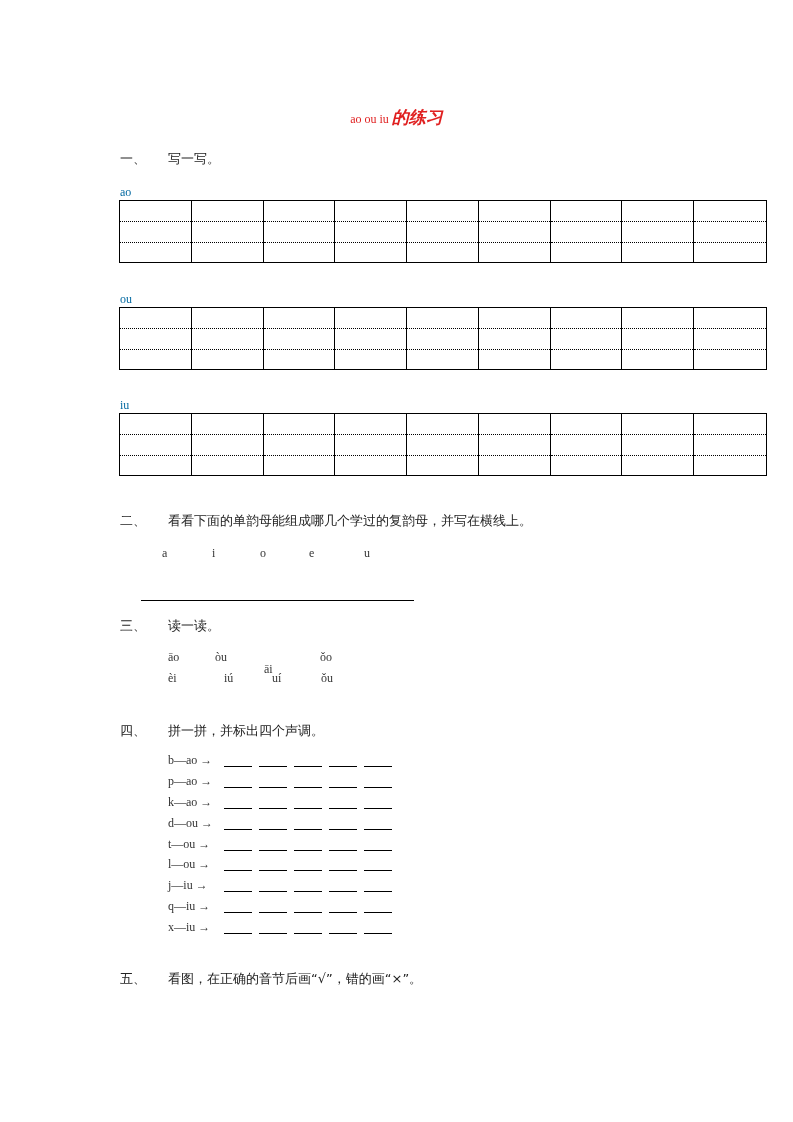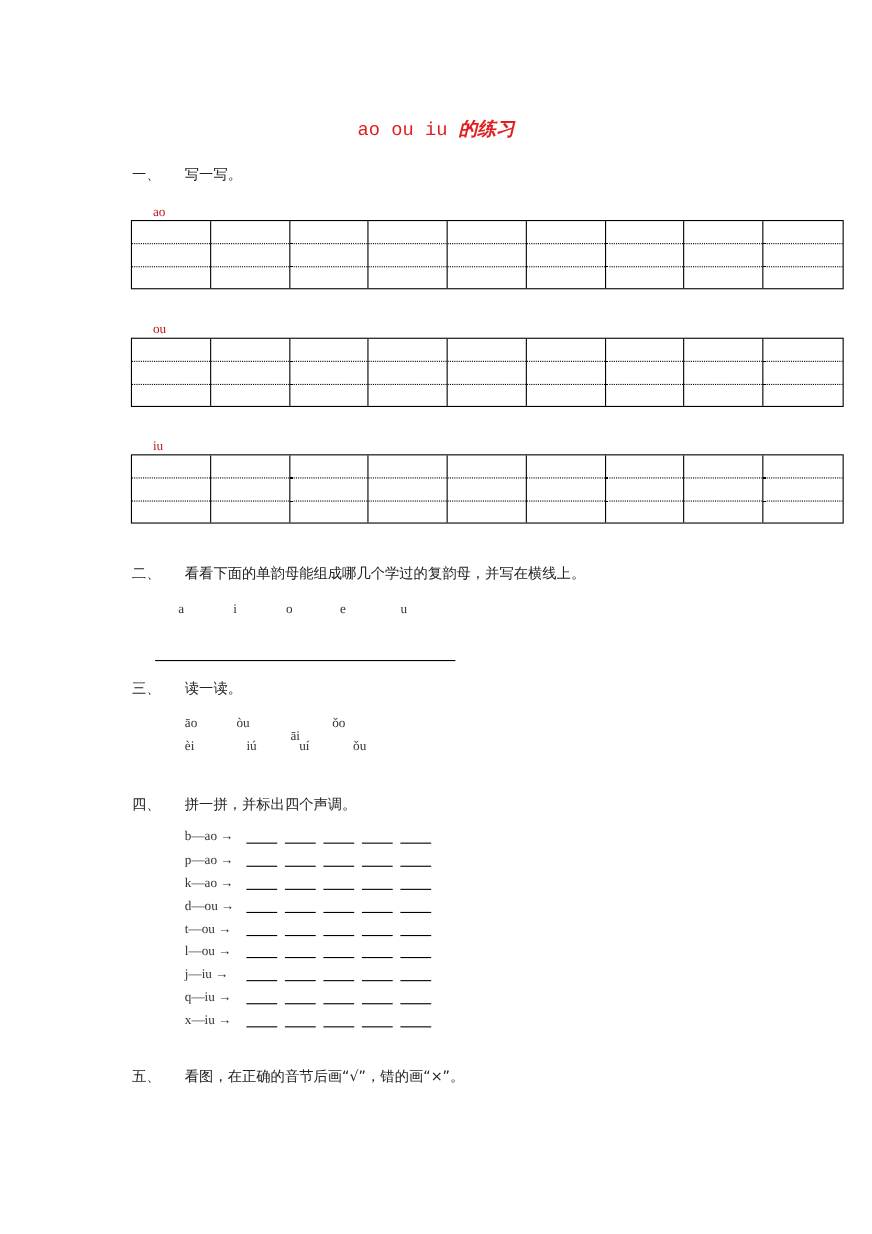--- a/index.html
+++ b/index.html
@@ -1,25 +1,25 @@
 <!DOCTYPE html>
 <html><head>
   <meta charset="utf-8">
   <style>
     html, body { margin:0; padding:0; background:#ffffff; }
     body { width:793px; height:1122px; position:relative; overflow:hidden;
            font-family:"DejaVu Sans", sans-serif; color:#222; }
     .abs { position:absolute; }
     .title { left:0; width:793px; top:106px; text-align:center; color:#e02020; font-size:17px; }
-    .title .latin { font-family:Liberation Mono, monospace; font-size:17px; }
+    .title .latin { font-family:Liberation Serif, serif; font-size:12px; }
     .title .cjk { font-weight:bold; font-size:17px;font-style:italic; }
     .sec { font-size:13px; color:#222; }
     .sec .num { position:absolute; left:0; top:0; }
     .sec .txt { position:absolute; left:48px; top:0; white-space:nowrap; }
-    .tlabel { font-family:"Liberation Serif", serif; font-size:12px; color:#b91c1c;margin-left:19px; }
+    .tlabel { font-family:"Liberation Serif", serif; font-size:12px; color:#0369a1; }
     .grid { left:119px; width:648px; height:63px; border:1px solid #000; box-sizing:border-box;
             display:grid; grid-template-columns:repeat(9, 1fr); }
     .cell { border-right:1px solid #000; position:relative; }
     .cell:last-child { border-right:none; }
     .cell::before, .cell::after { content:""; position:absolute; left:0; right:0;
             border-top:1px dotted #000; }
     .cell::before { top:20px; }
     .cell::after { top:41px; }
     .vowel { font-family:"Liberation Serif", serif; font-size:12px; color:#333; }
     .answer-line { left:141px; width:273px; border-top:1px solid #000; top:600px; }
@@ -90,21 +90,21 @@
 <div class="abs vowel" style="left:364px; top:546px;">u</div>
 <div class="abs answer-line"></div>
 
 <div class="abs sec" style="left:120px; top:617px;">
   <span class="num">三、</span>
   <span class="txt">读一读。</span>
 </div>
 <div class="abs read" style="left:168px; top:650px;">āo</div>
 <div class="abs read" style="left:215px; top:650px;">òu</div>
 <div class="abs read" style="left:264px; top:650px;margin-top:12px;">āi</div>
-<div class="abs read" style="left:302px; top:650px;">ǒo</div>
+<div class="abs read" style="left:320px; top:650px;">ǒo</div>
 <div class="abs read" style="left:168px; top:671px;">èi</div>
 <div class="abs read" style="left:224px; top:671px;">iú</div>
 <div class="abs read" style="left:272px; top:671px;">uí</div>
 <div class="abs read" style="left:321px; top:671px;">ǒu</div>
 
 <div class="abs sec" style="left:120px; top:722px;">
   <span class="num">四、</span>
   <span class="txt">拼一拼，并标出四个声调。</span>
 </div>
 

